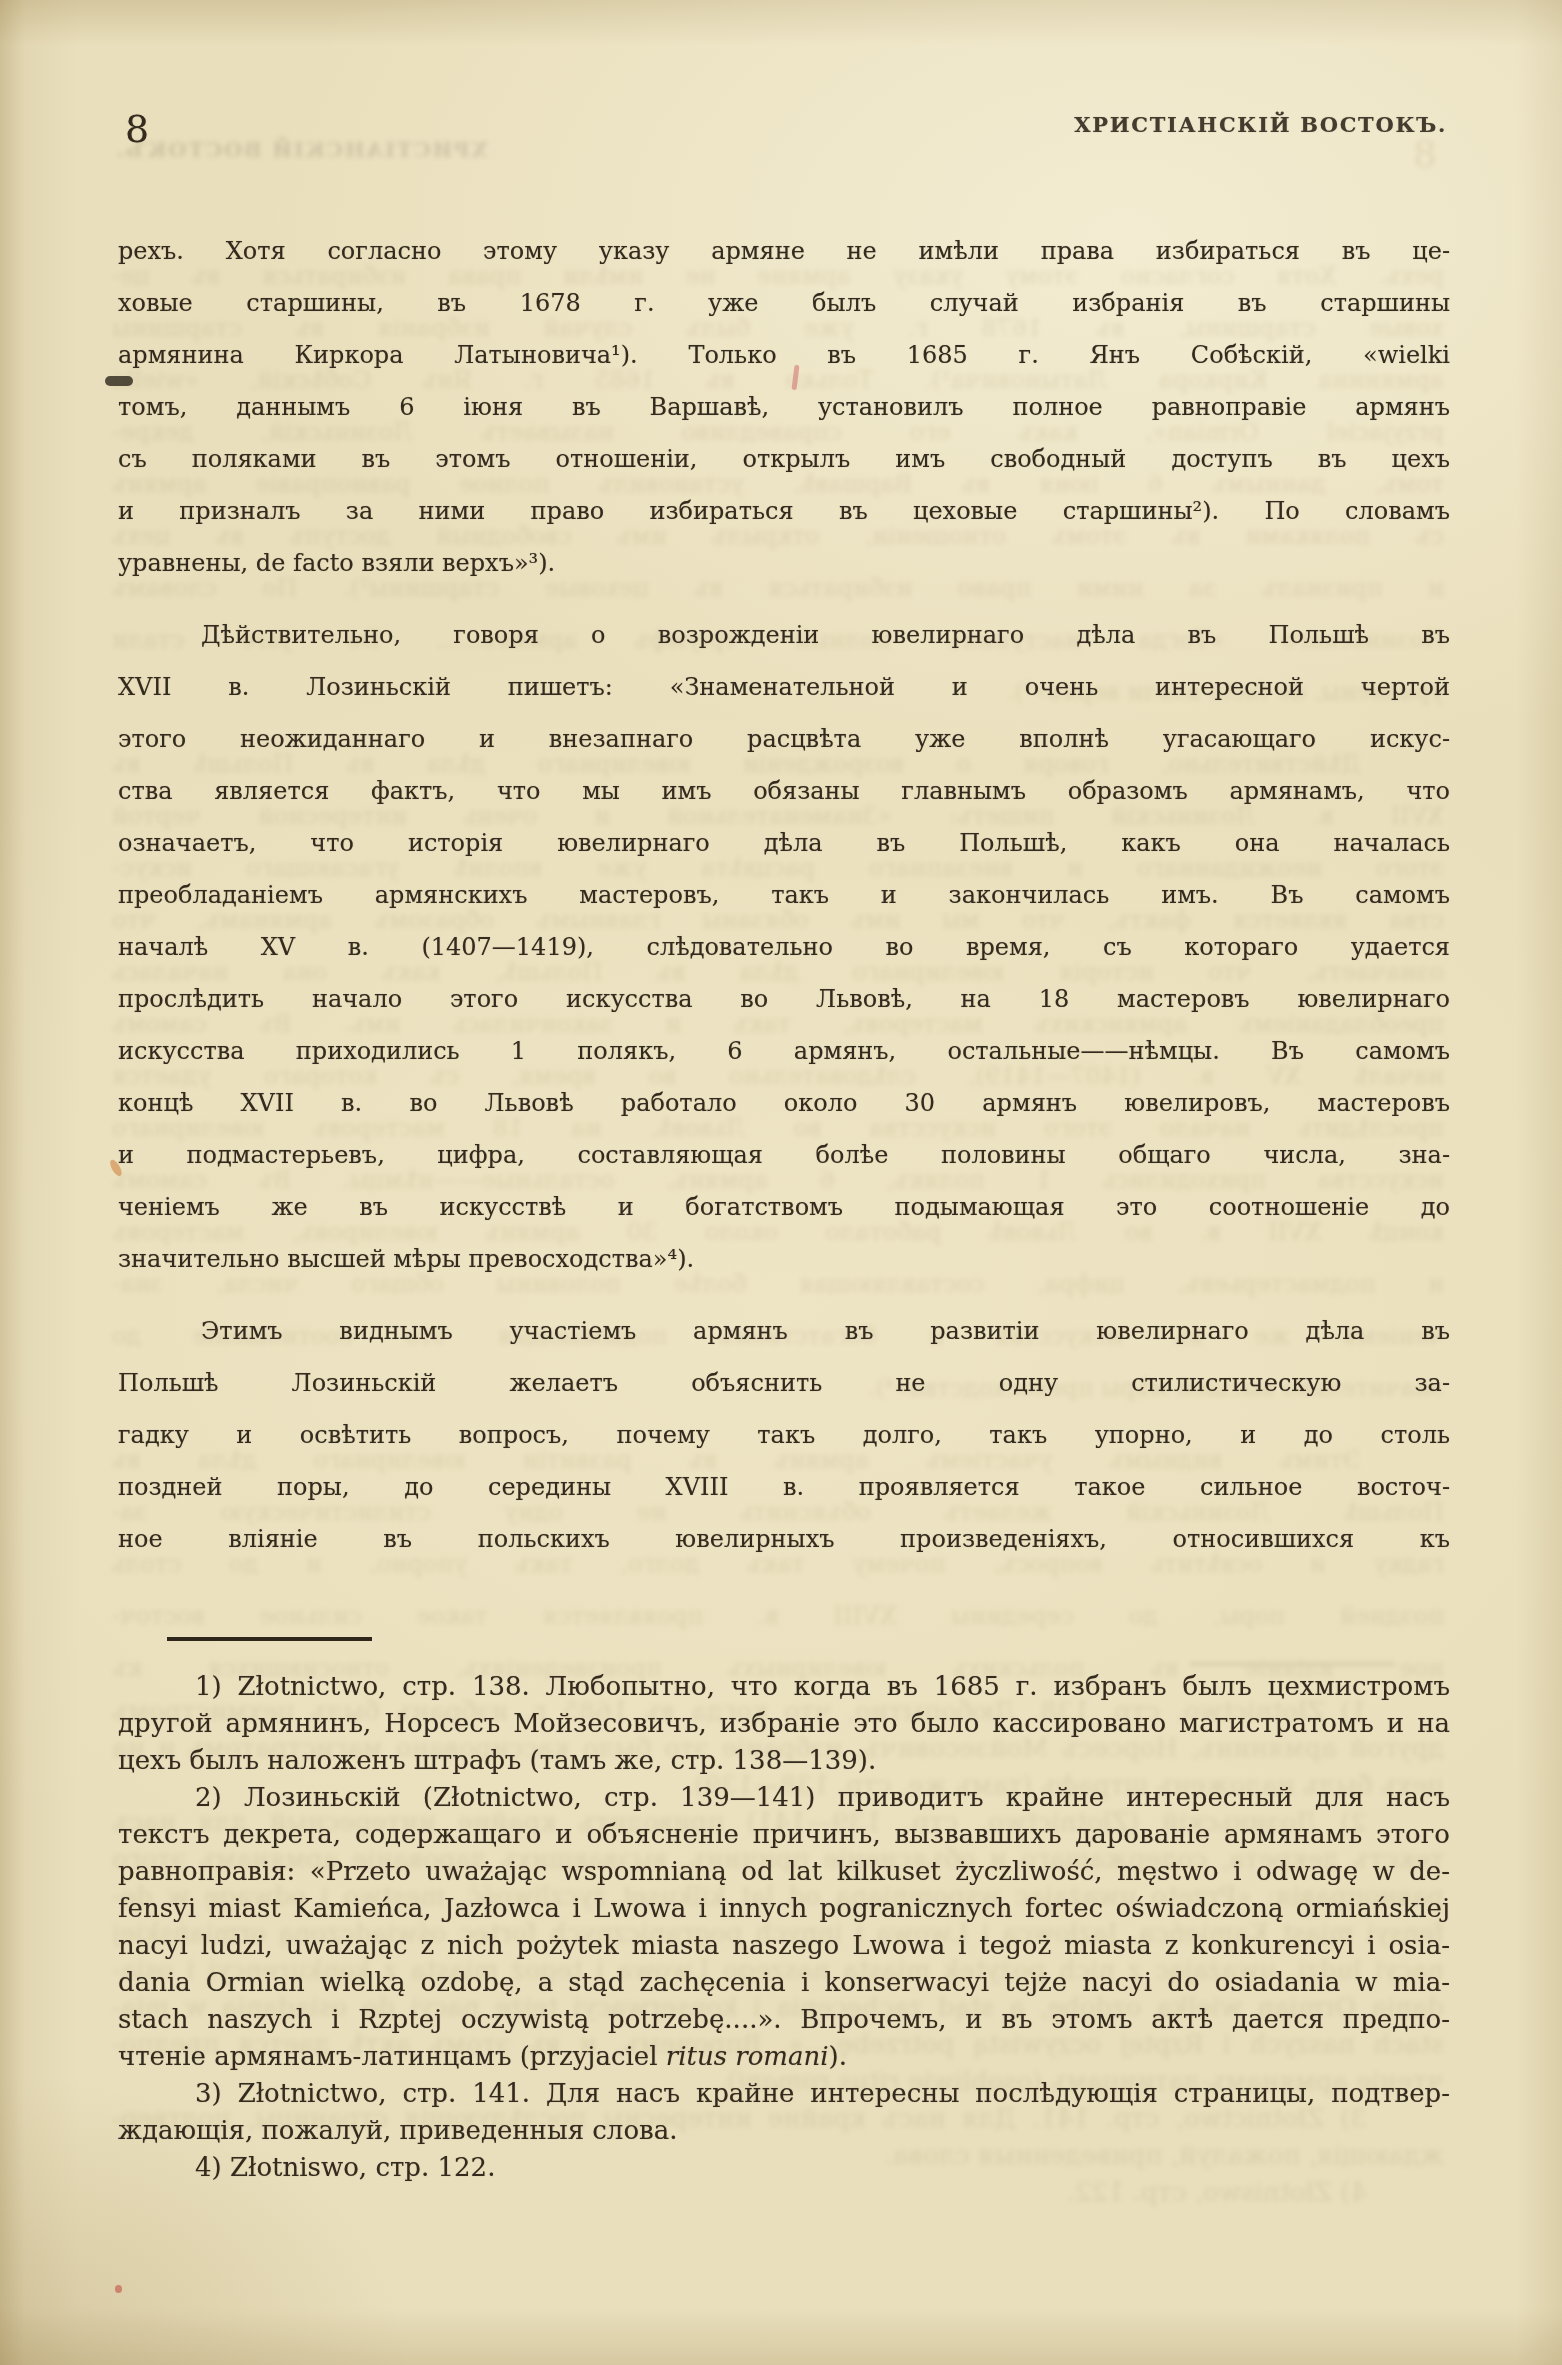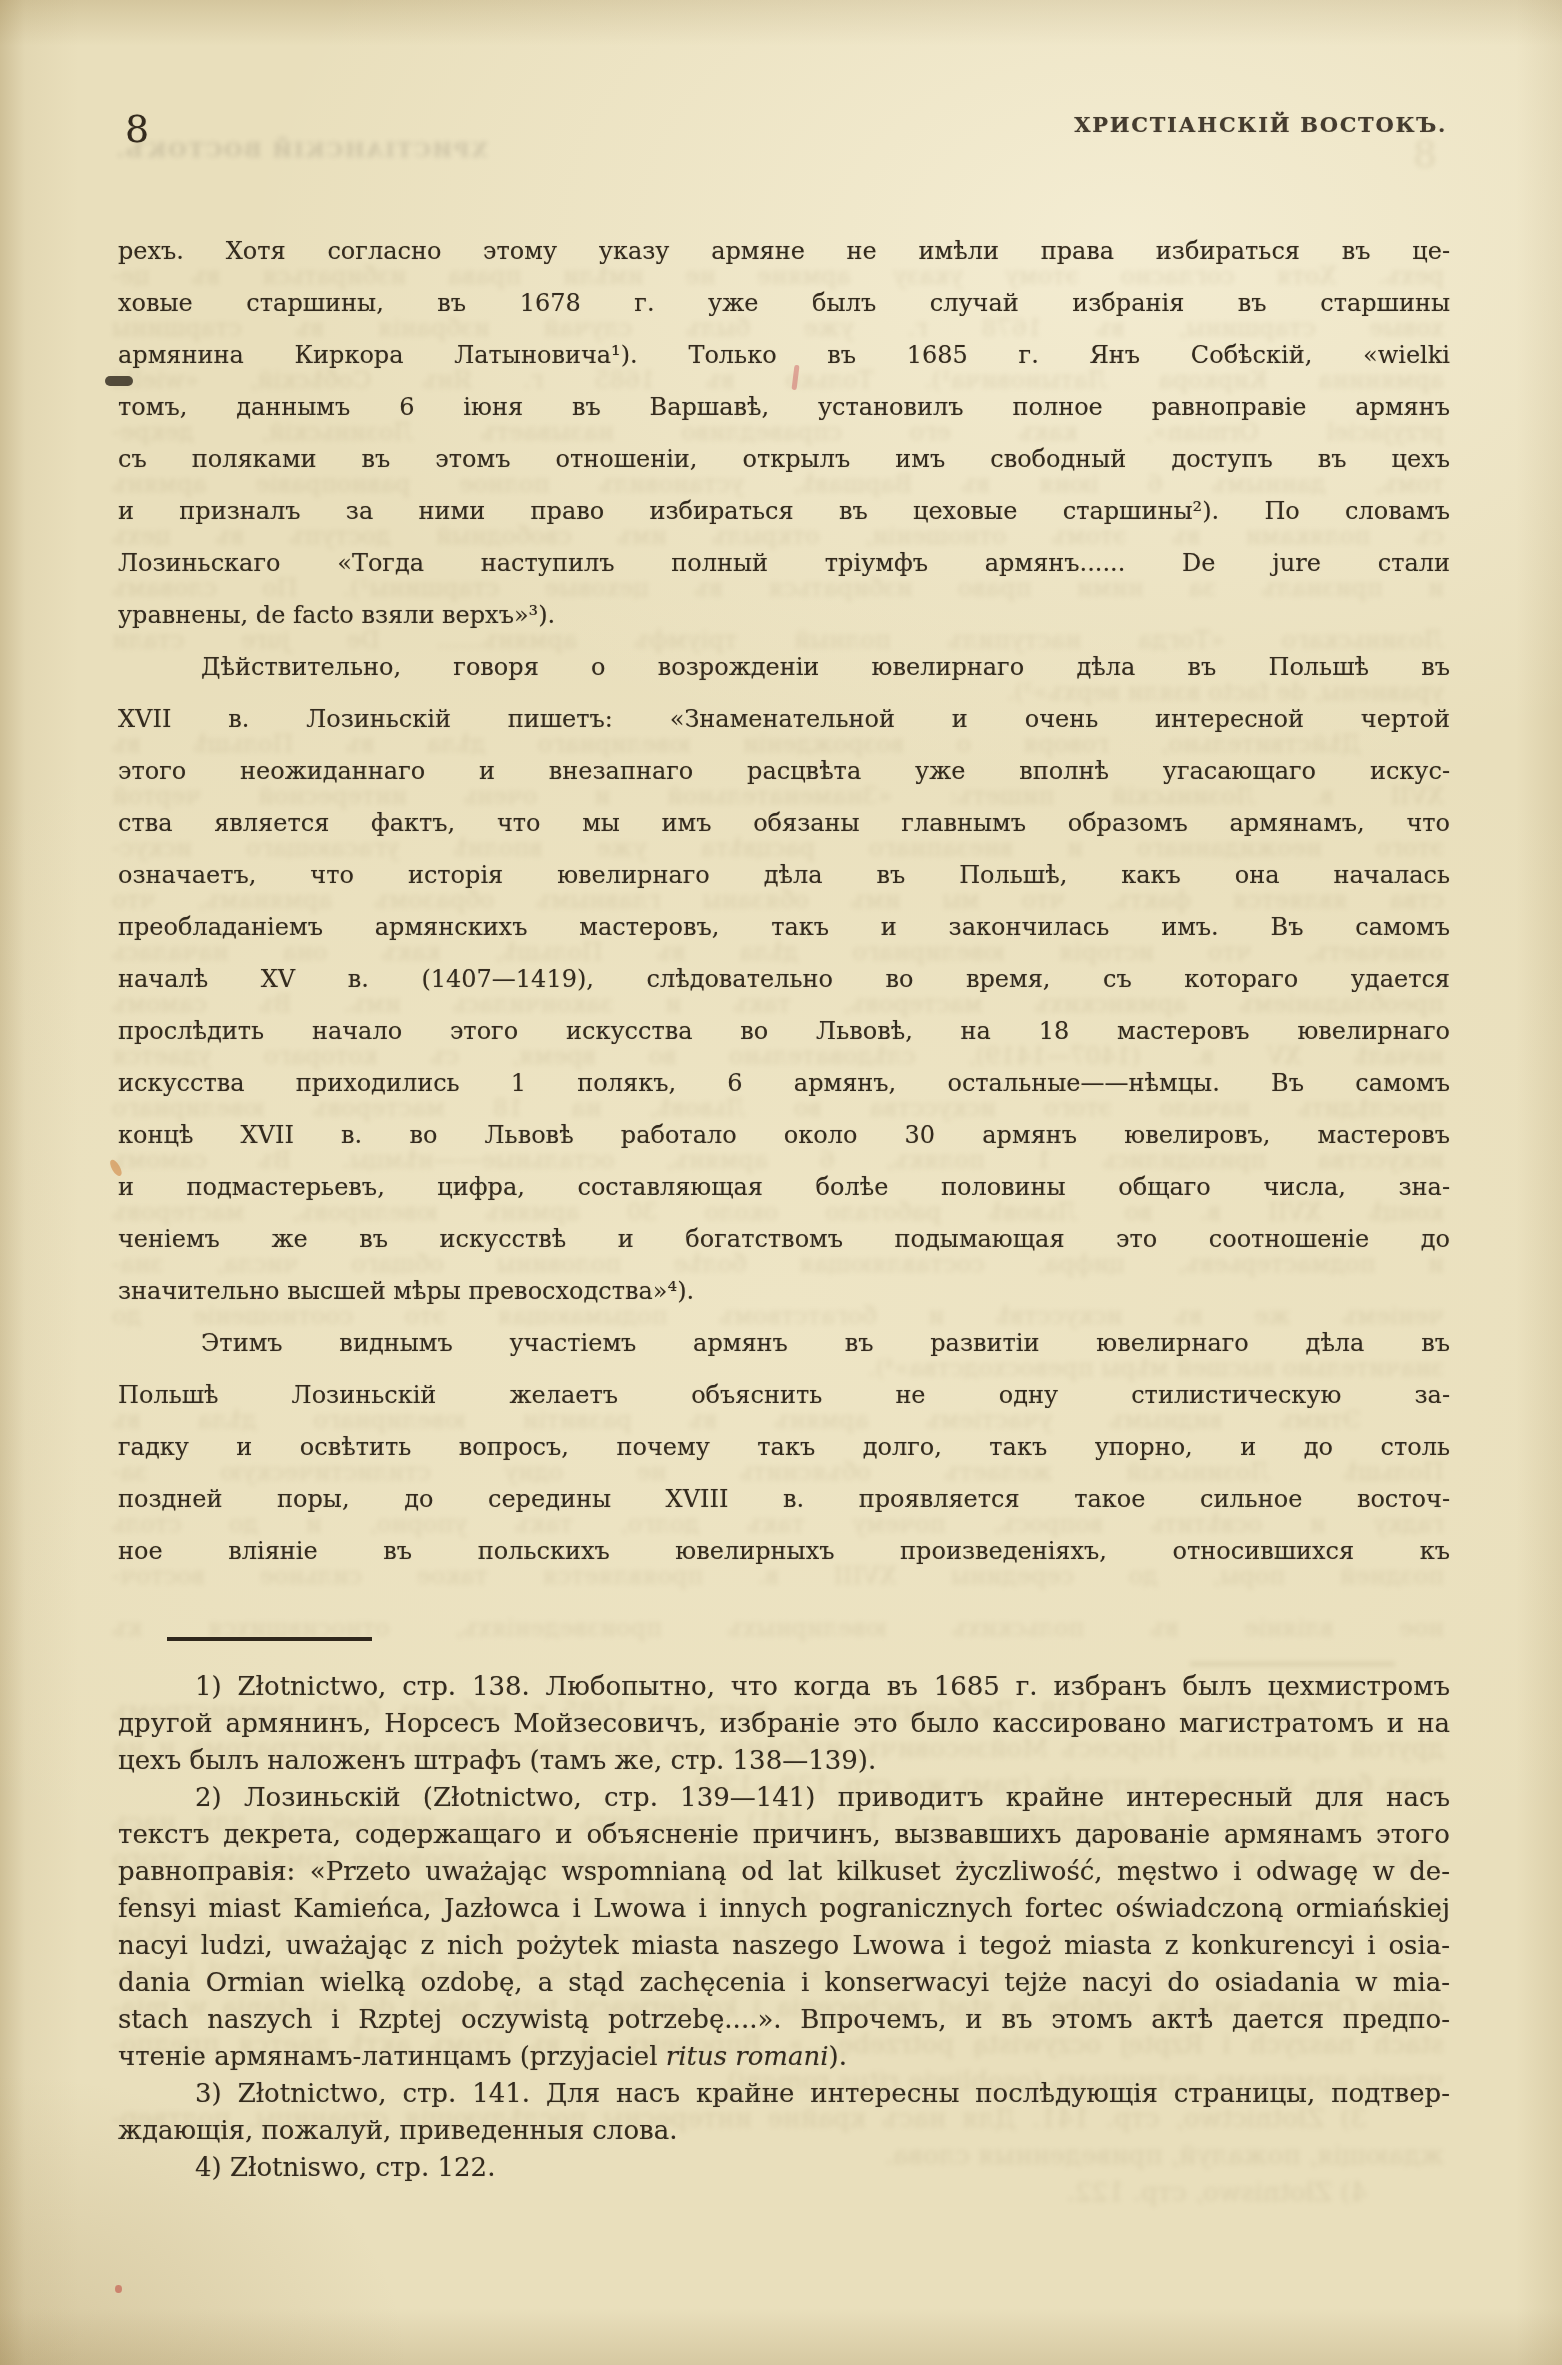--- a/index.html
+++ b/index.html
@@ -43,21 +43,21 @@
   }
 
   .bodytext {
     position:absolute; top:225px; left:118px; width:1332px;
     font-size:24px; line-height:52px;
   }
   .line {
     text-align:justify; text-align-last:justify; text-justify:inter-word;
   }
   .line.last { text-align-last:left; }
-  .bodytext .line.ind { text-indent:83px; }
+  .bodytext .line.ind { text-indent:83px;margin-top:20px; }
 
   .fnrule {
     position:absolute; top:1637px; left:167px;
     width:205px; height:4.2px; background:#2f271c;
   }
 
   .footnotes {
     position:absolute; top:1668px; left:118px; width:1332px;
     font-size:26px; line-height:37px;
   }
@@ -166,21 +166,20 @@
 
     <main class="bodytext">
 
       <div class="para">
         <div class="line">рехъ. Хотя согласно этому указу армяне не имѣли права избираться въ це-</div>
         <div class="line">ховые старшины, въ 1678 г. уже былъ случай избранія въ старшины</div>
         <div class="line">армянина Киркора Латыновича¹). Только въ 1685 г. Янъ Собѣскій, «wielki</div>
         <div class="line">томъ, даннымъ 6 іюня въ Варшавѣ, установилъ полное равноправіе армянъ</div>
         <div class="line">съ поляками въ этомъ отношеніи, открылъ имъ свободный доступъ въ цехъ</div>
         <div class="line">и призналъ за ними право избираться въ цеховые старшины²). По словамъ</div>
-        <div class="line">Лозиньскаго «Тогда наступилъ полный тріумфъ армянъ...... De jure стали</div>
         <div class="line last">уравнены, de facto взяли верхъ»³).</div>
       </div>
 
       <div class="para">
         <div class="line ind">Дѣйствительно, говоря о возрожденіи ювелирнаго дѣла въ Польшѣ въ</div>
         <div class="line">XVII в. Лозиньскій пишетъ: «Знаменательной и очень интересной чертой</div>
         <div class="line">этого неожиданнаго и внезапнаго расцвѣта уже вполнѣ угасающаго искус-</div>
         <div class="line">ства является фактъ, что мы имъ обязаны главнымъ образомъ армянамъ, что</div>
         <div class="line">означаетъ, что исторія ювелирнаго дѣла въ Польшѣ, какъ она началась</div>
         <div class="line">преобладаніемъ армянскихъ мастеровъ, такъ и закончилась имъ. Въ самомъ</div>

